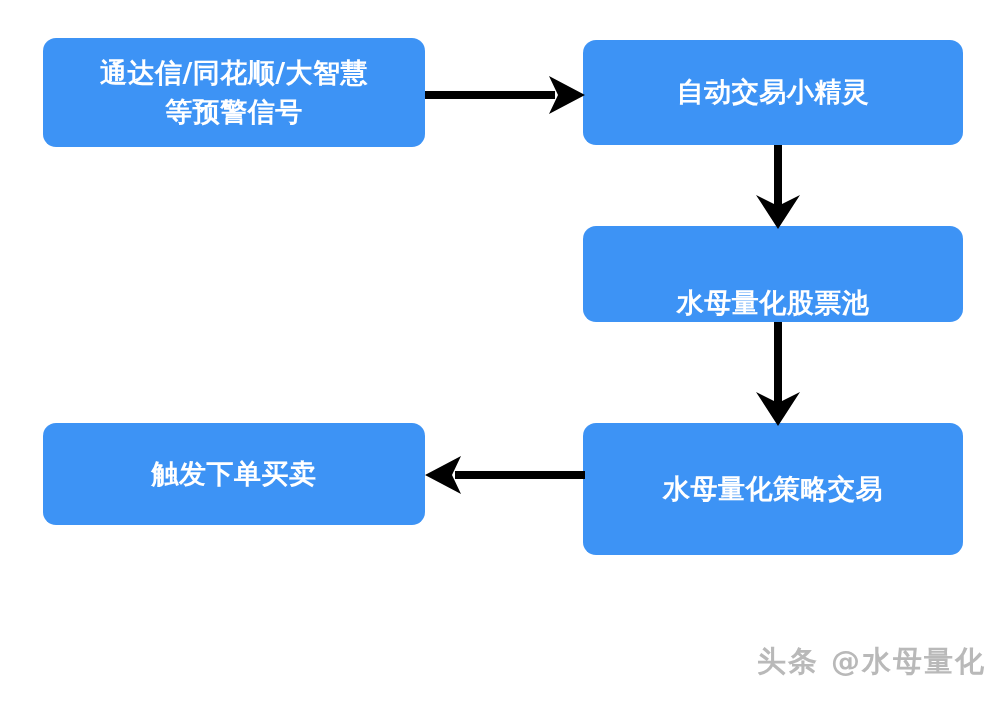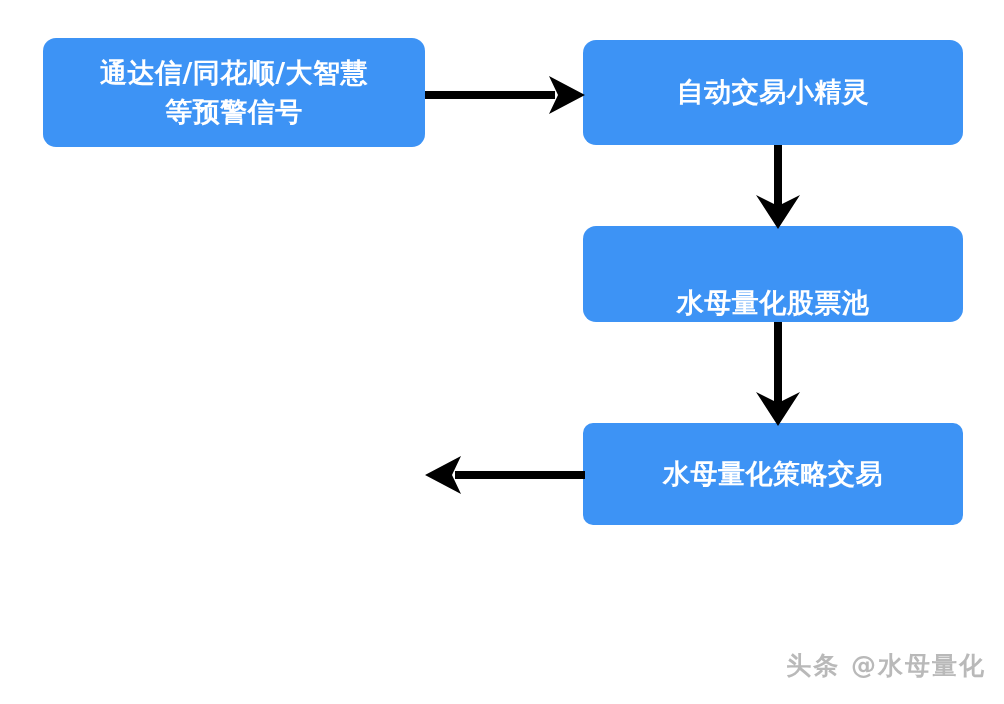--- a/index.html
+++ b/index.html
@@ -35,40 +35,40 @@
     font-size: 27px;
     line-height: 1.42;
     letter-spacing: 0.5px;
     white-space: pre-line;
     padding: 0 10px;
   }
   
   #node-alert-signal  { left: 43px;  top: 38px;  width: 382px; height: 109px; }
   #node-auto-trade    { left: 583px; top: 40px;  width: 380px; height: 105px; }
   #node-stock-pool    { left: 583px; top: 226px; width: 380px; height: 96px; align-items: flex-end;  }
-  #node-strategy      { left: 583px; top: 423px; width: 380px; height: 102px; border-radius: 10px; }
+  #node-strategy      { left: 583px; top: 423px; width: 380px; height: 132px; }
   #node-order-trigger { left: 43px;  top: 423px; width: 382px; height: 102px; }
 
   .arrow-svg {
     position: absolute;
     overflow: visible;
   }
   #arrow-signal-to-auto   { left: 425px; top: 62px;  width: 160px; height: 70px; }
   #arrow-auto-to-pool     { left: 738px; top: 145px; width: 80px;  height: 84px; }
   #arrow-pool-to-strategy { left: 738px; top: 322px; width: 80px;  height: 104px; }
   #arrow-strategy-to-order{ left: 423px; top: 445px; width: 162px; height: 60px; }
 
   .arrow-shape { fill: #000000; }
 
   #watermark {
     position: absolute;
     right: 18px;
     bottom: 22px;
     color: #b9b9b9;
-    font-size: 25px;
+    font-size: 29px;
     font-weight: bold;
     letter-spacing: 2px;
     white-space: nowrap;
     user-select: none;
   }
 </style>
 </head>
 <body>
 
 <div id="canvas">
@@ -83,20 +83,23 @@
   </div>
 
   <div class="node" id="node-stock-pool">
     <span class="node-label">水母量化股票池</span>
   </div>
 
   <div class="node" id="node-strategy">
     <span class="node-label">水母量化策略交易</span>
   </div>
 
+  <div class="node" id="node-order-trigger">
+    <span class="node-label">触发下单买卖</span>
+  </div>
 
   <svg class="arrow-svg" id="arrow-signal-to-auto" viewBox="0 0 160 70">
     <rect class="arrow-shape" x="0" y="29" width="130" height="8"></rect>
     <path class="arrow-shape" d="M 124 14 L 160 33 L 124 52 L 133 33 Z"></path>
   </svg>
 
   <svg class="arrow-svg" id="arrow-auto-to-pool" viewBox="0 0 80 84">
     <rect class="arrow-shape" x="36" y="0" width="8" height="64"></rect>
     <path class="arrow-shape" d="M 18 50 L 40 84 L 62 50 L 40 61 Z"></path>
   </svg>

